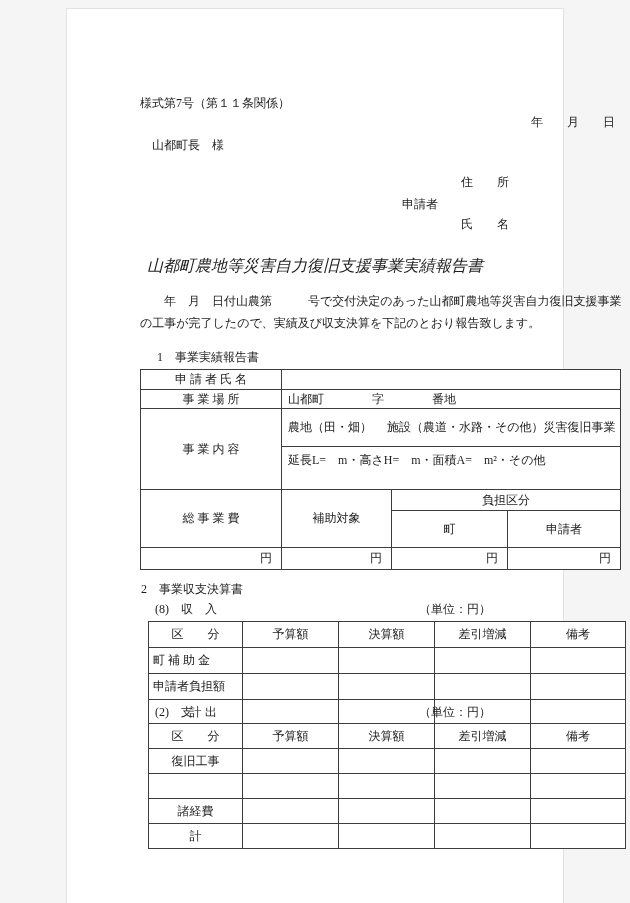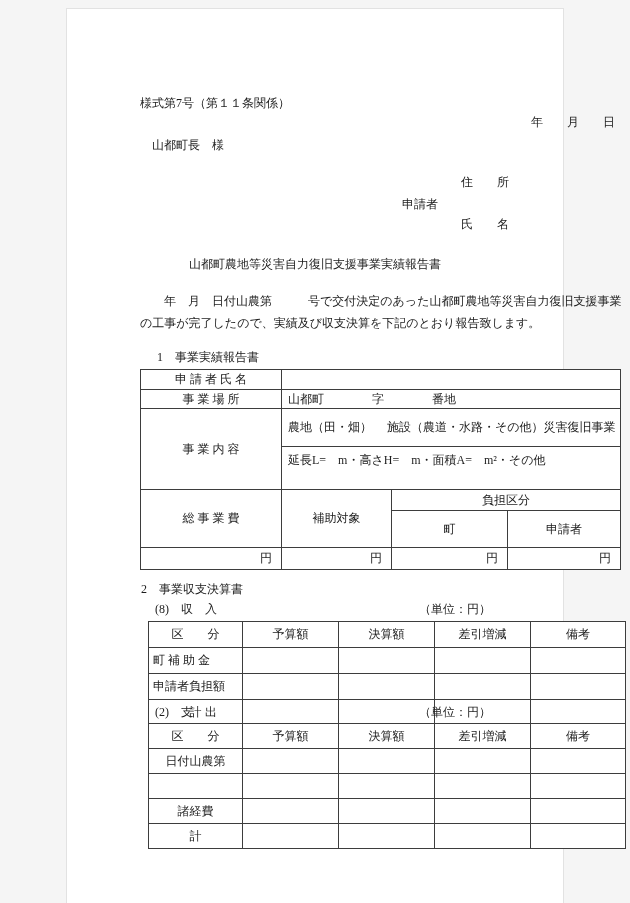--- a/index.html
+++ b/index.html
@@ -5,21 +5,21 @@
   * { margin:0; padding:0; box-sizing:border-box; }
   html,body { background:#f5f5f5; }
   .page {
     position:relative; width:498px; height:903px; margin:8px auto;
     background:#ffffff; border:1px solid #e2e2e2;
     font-family:"Liberation Serif","DejaVu Serif",serif;
     color:#1c1c1c; font-size:12px;
   }
   .abs { position:absolute; white-space:pre; line-height:1; }
   .para-line { white-space:pre; line-height:22px; }
-  .title { position:absolute; left:0; width:100%; text-align:center; font-size:12px; white-space:pre; }
+  .title { position:absolute; left:0; width:100%; text-align:center; font-size:16px; white-space:pre;font-style:italic; }
   table { border-collapse:collapse; table-layout:fixed; position:absolute; background:#fff; }
   td {
     border:1px solid #3d3d3d; font-size:12px; padding:0 6px;
     vertical-align:middle; overflow:hidden; white-space:pre; line-height:1.35;
   }
   .lbl { text-align:center; }
   .ctr { text-align:center; }
   .leftpad { text-align:left; padding-left:4px; }
   .yen { text-align:right; padding-right:9px; }
   .vtop { vertical-align:top; padding-top:5px; }
@@ -149,21 +149,21 @@
       </colgroup>
     <tbody>
         <tr>
       <td class="ctr">区　　分</td>
       <td class="ctr">予算額</td>
       <td class="ctr">決算額</td>
       <td class="ctr">差引増減</td>
       <td class="ctr">備考</td>
     </tr>
     <tr>
-      <td class="ctr">日付山農第</td>
+      <td class="ctr">復旧工事</td>
       <td></td>
           <td></td>
       <td></td>
           <td></td>
     </tr>
     <tr>
       <td class="ctr"></td>
       <td></td>
           <td></td>
       <td></td>

